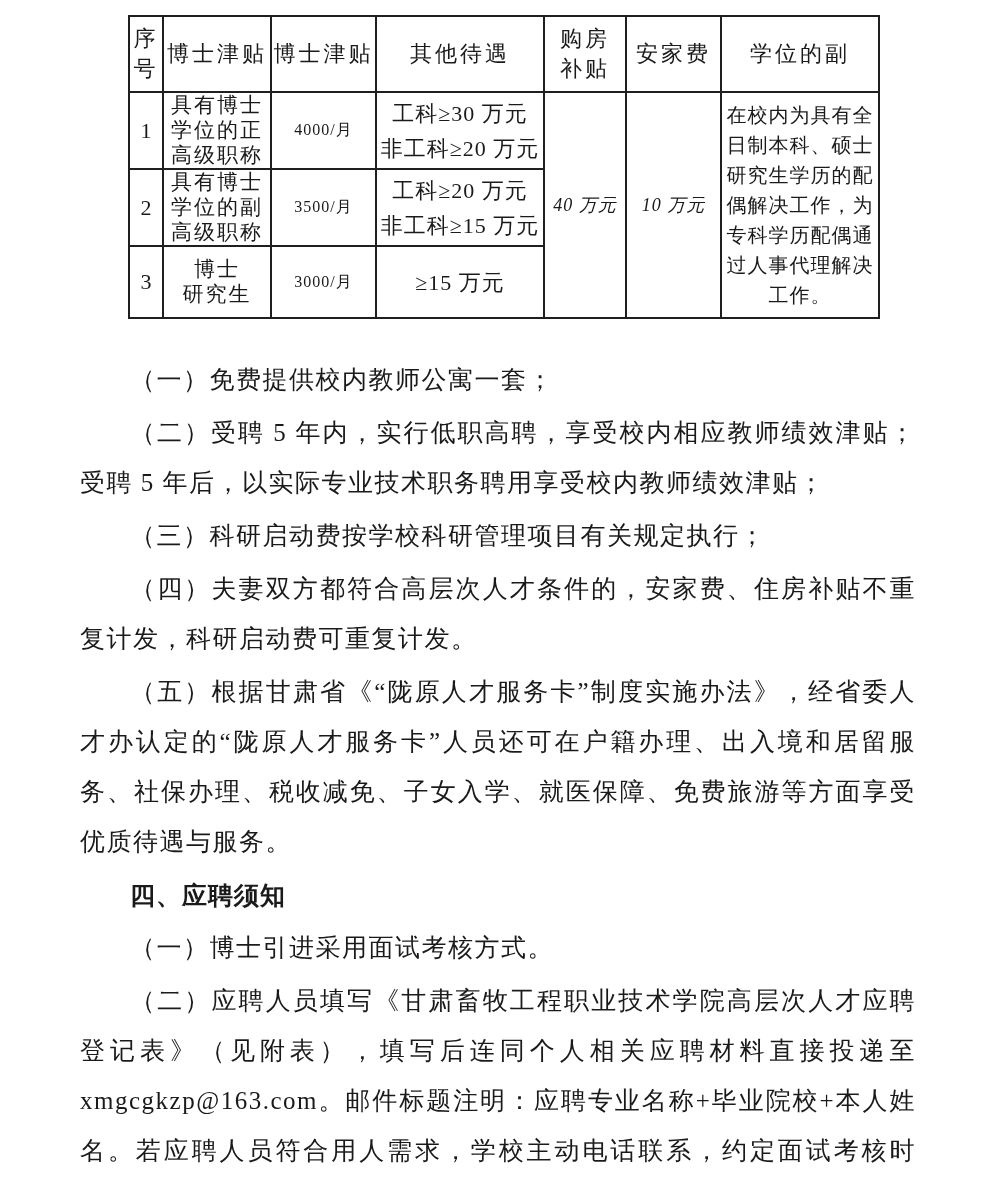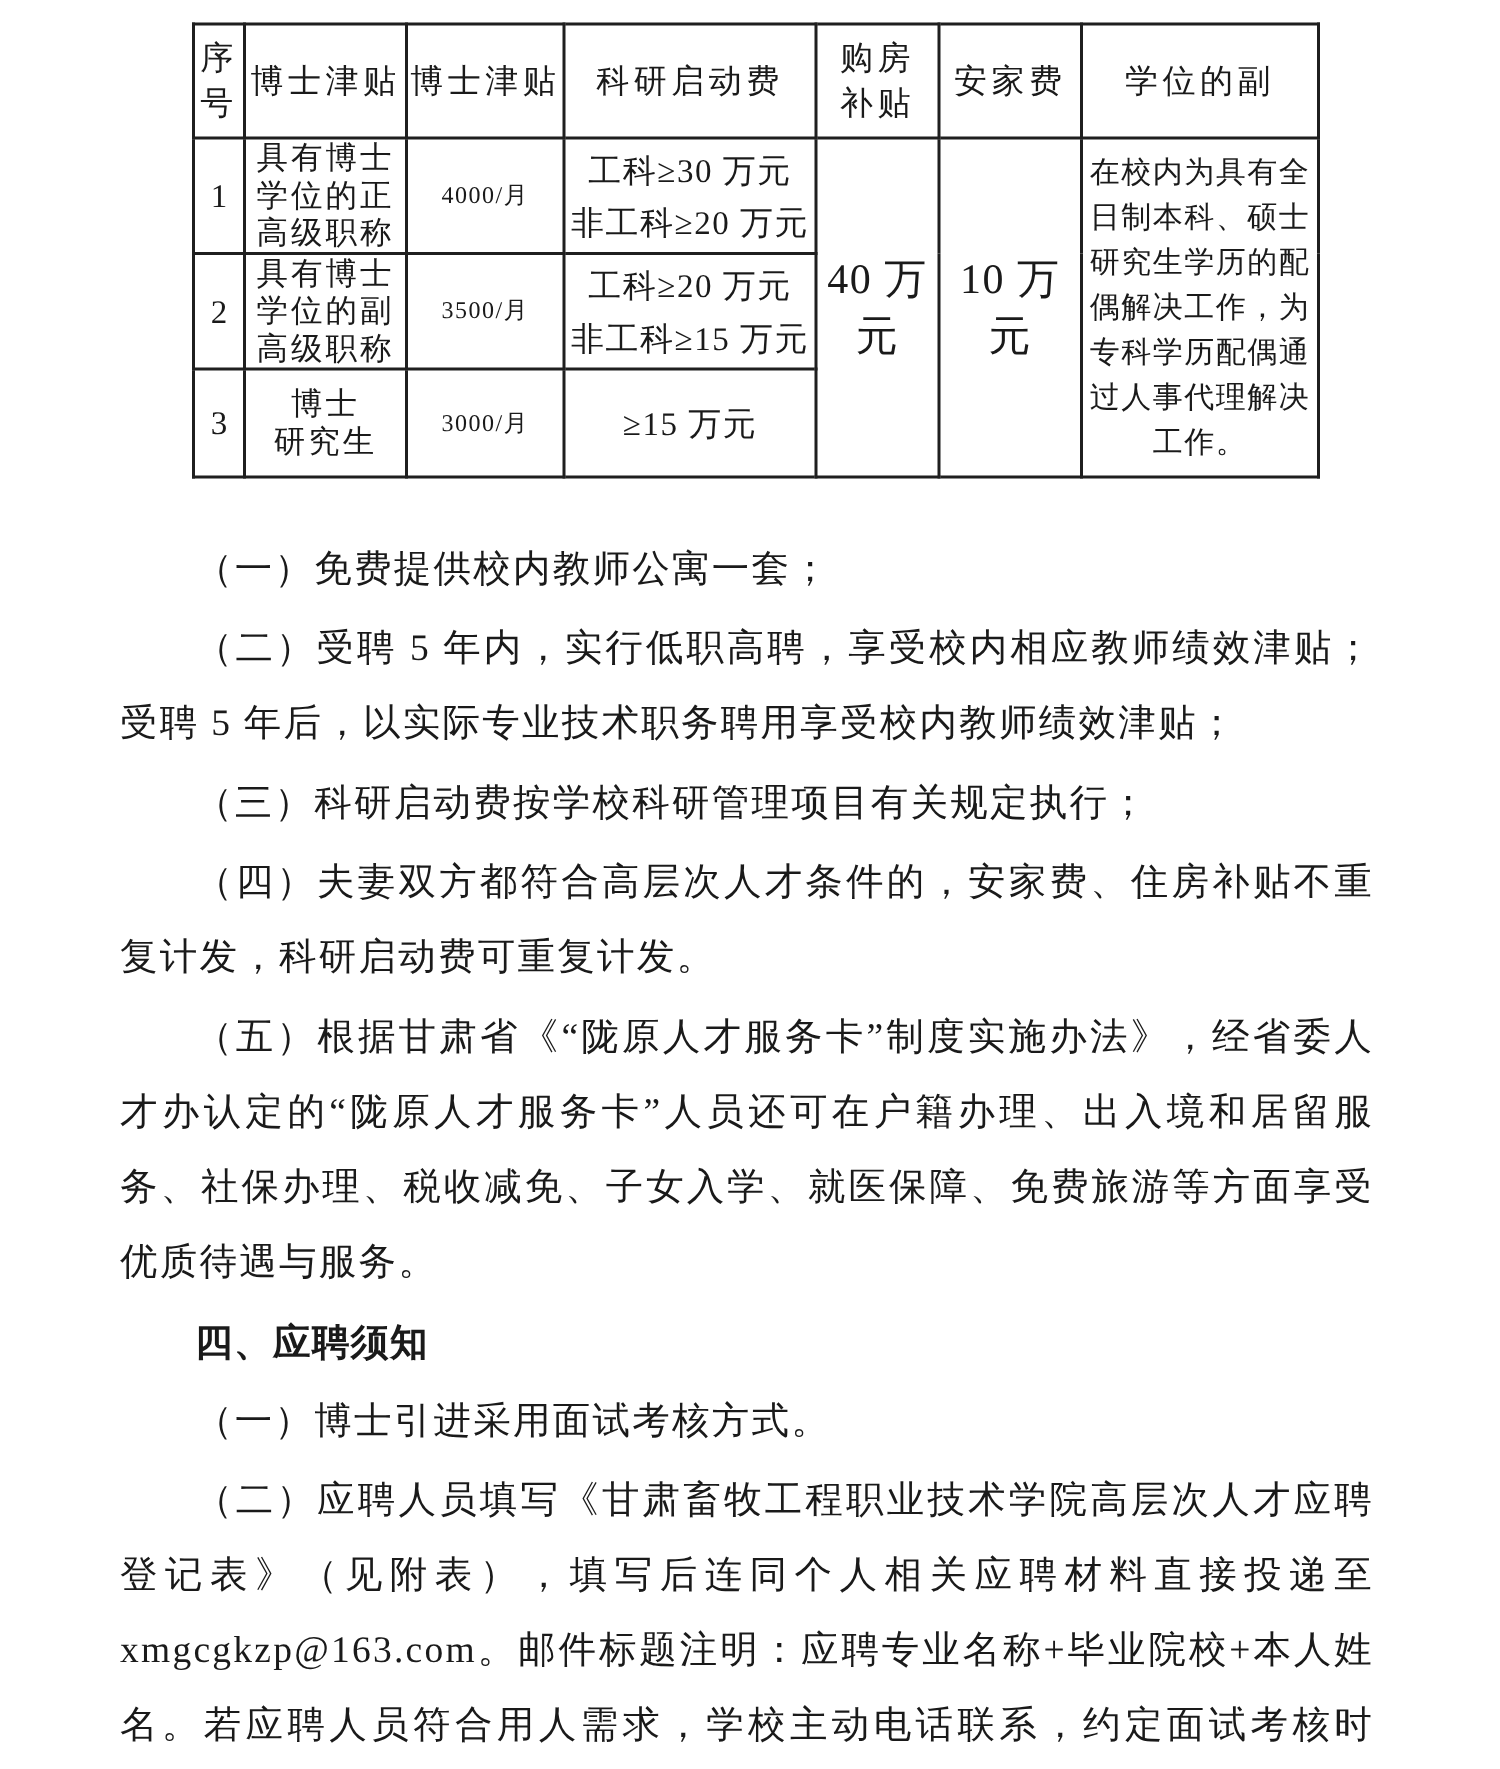--- a/index.html
+++ b/index.html
@@ -43,21 +43,21 @@
   th.cell {
     font-size: 22px;
     line-height: 30px;
     letter-spacing: 3px;
     white-space: pre-line;
   }
   td.no     { font-size: 22px; }
   td.cat    { font-size: 21px; line-height: 25px; white-space: pre-line; letter-spacing: 2px; }
   td.sti    { font-size: 16px; letter-spacing: 1px; }
   td.res    { font-size: 22px; line-height: 35px; white-space: pre-line; letter-spacing: 1px; margin-left: 12px; }
-  td.money  { font-size: 28px; letter-spacing: 1px; }
+  td.money  { font-size: 18px; letter-spacing: 1px; font-style: italic; }
   td.other  {
     font-size: 20px;
     line-height: 30px;
     text-align: justify;
     padding: 6px 9px;
     letter-spacing: 1px;
     margin-left: 38px;
   }
 
   
@@ -95,21 +95,21 @@
       <col style="width:82px">
       <col style="width:95px">
       <col style="width:158px">
     </colgroup>
     <thead>
       <tr class="hdr">
         <th class="cell">序
 号</th>
         <th class="cell">博士津贴</th>
         <th class="cell">博士津贴</th>
-        <th class="cell">科研启动费</th>
+        <th class="cell">其他待遇</th>
         <th class="cell">购房
 补贴</th>
         <th class="cell">安家费</th>
         <th class="cell">学位的副</th>
       </tr>
     </thead>
     <tbody>
       <tr class="r1">
         <td class="no">1</td>
         <td class="cat">具有博士

